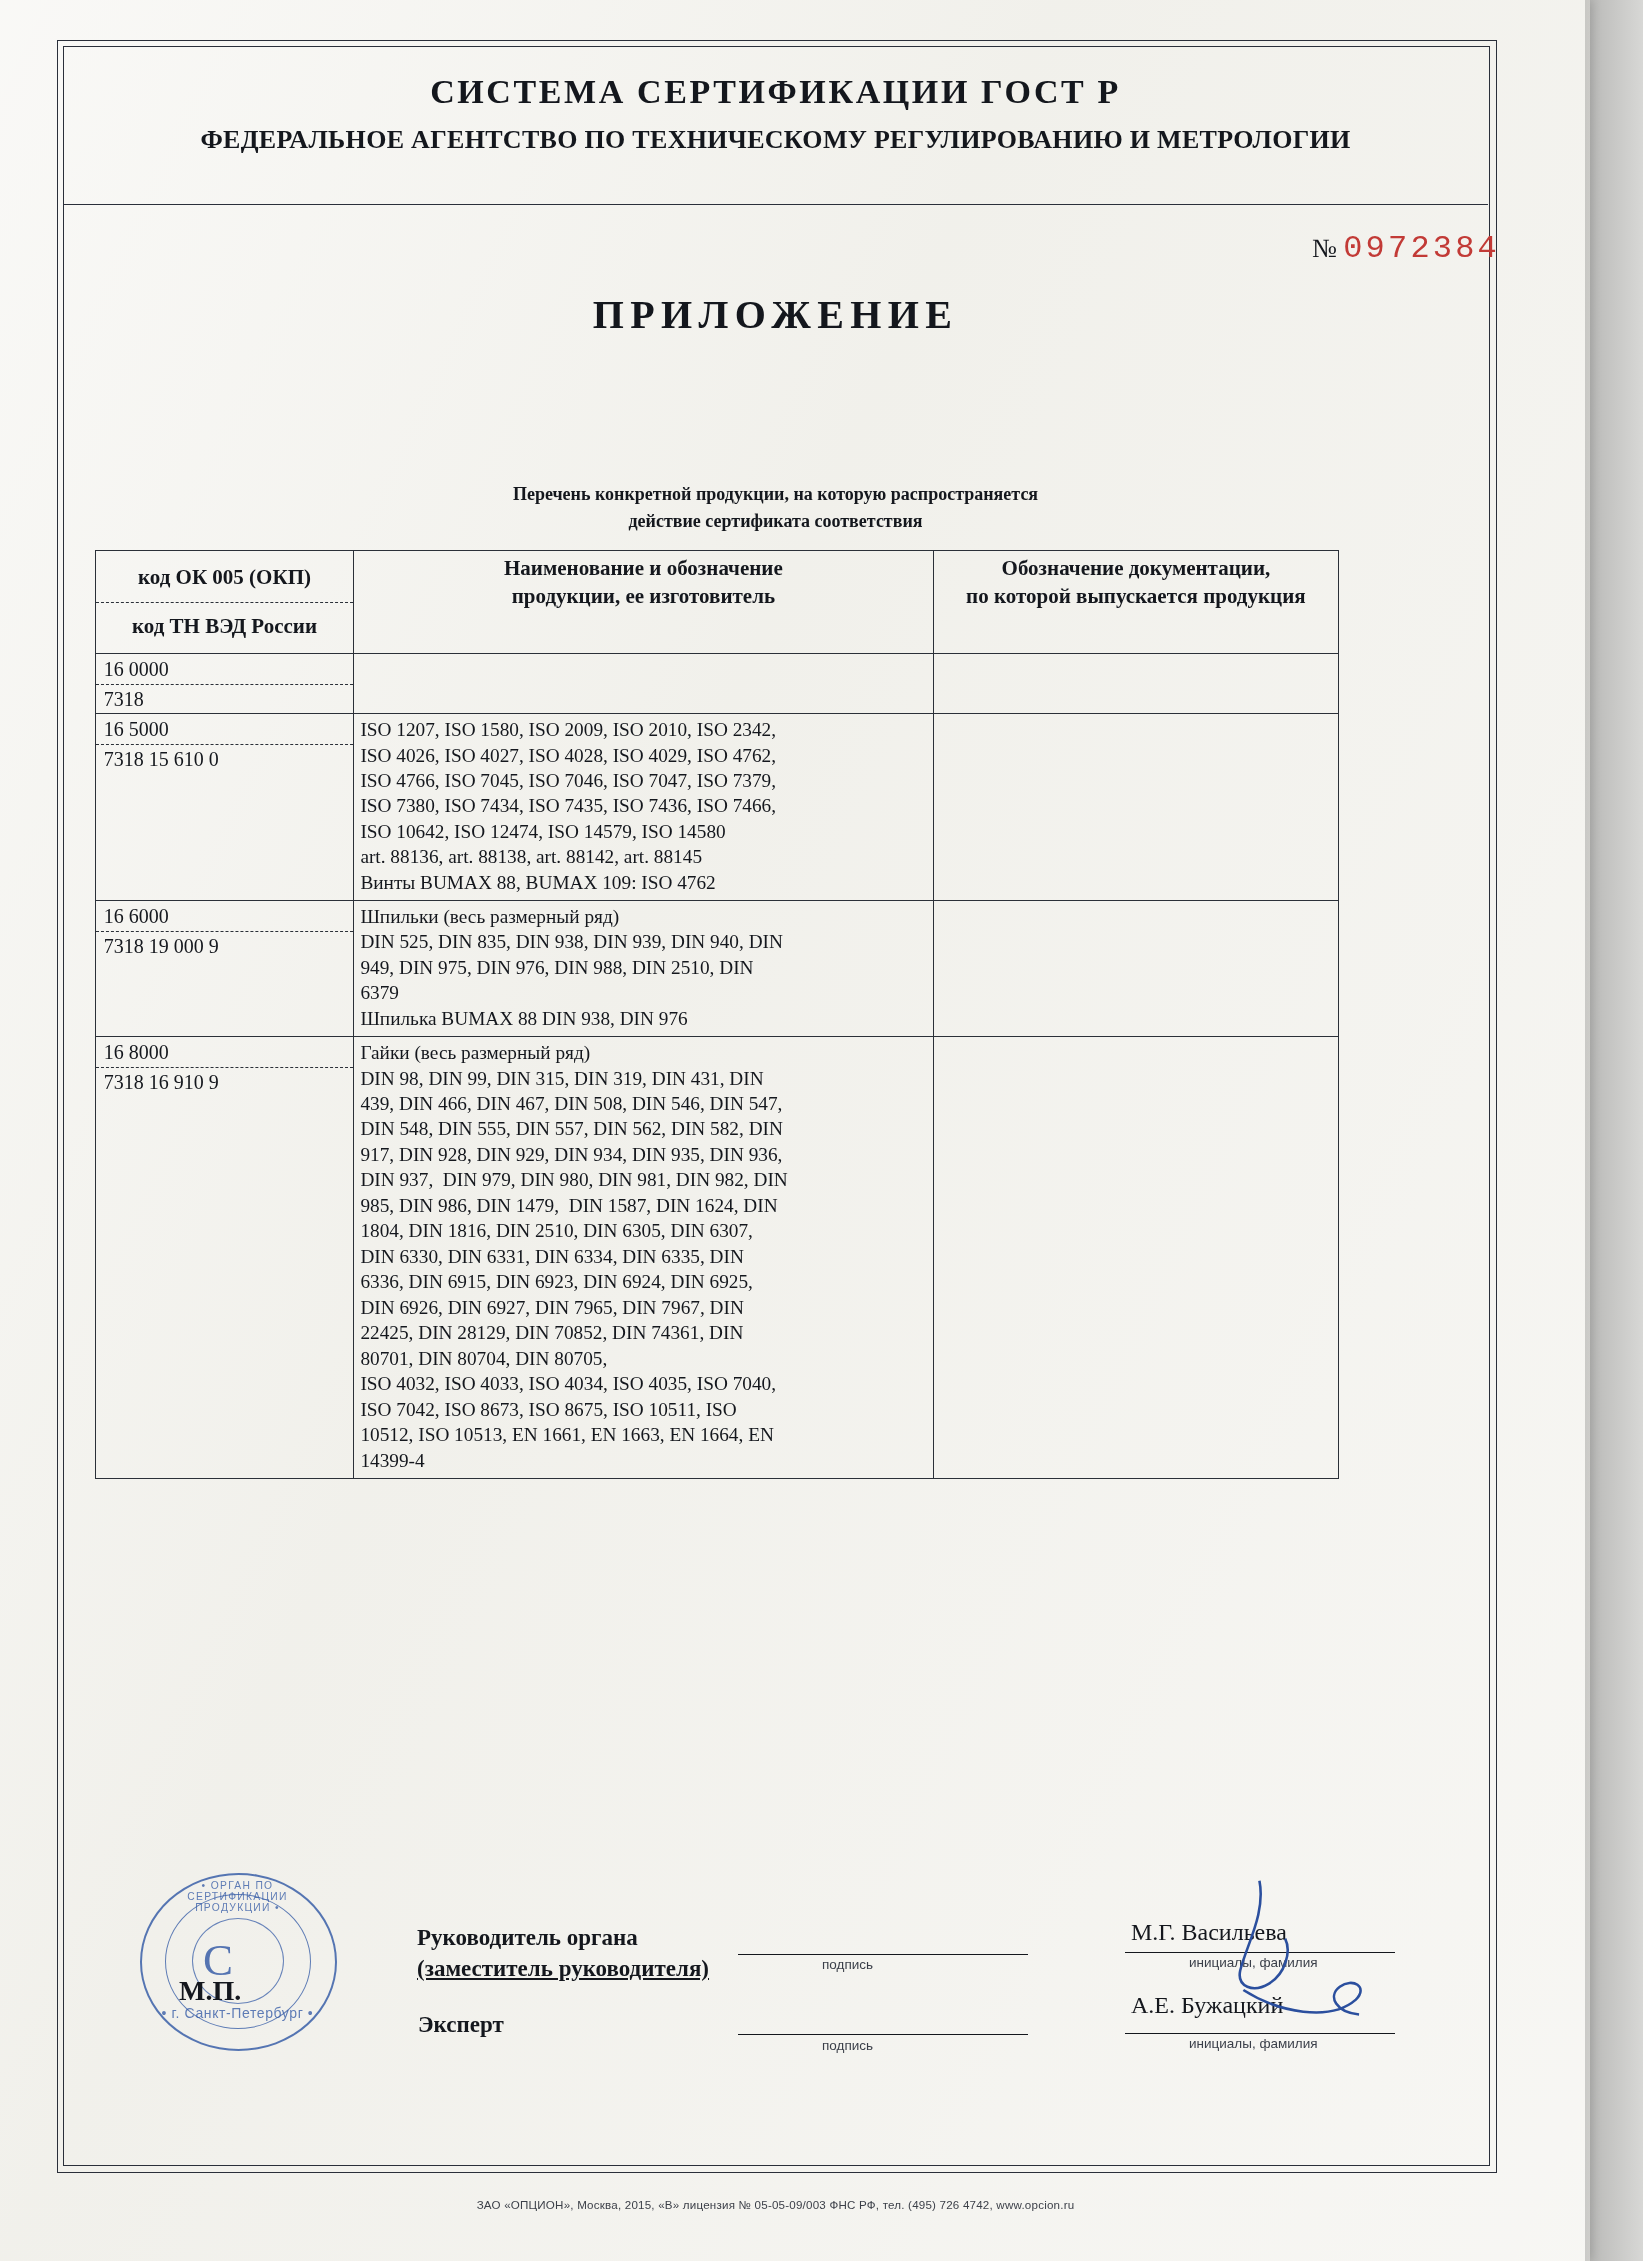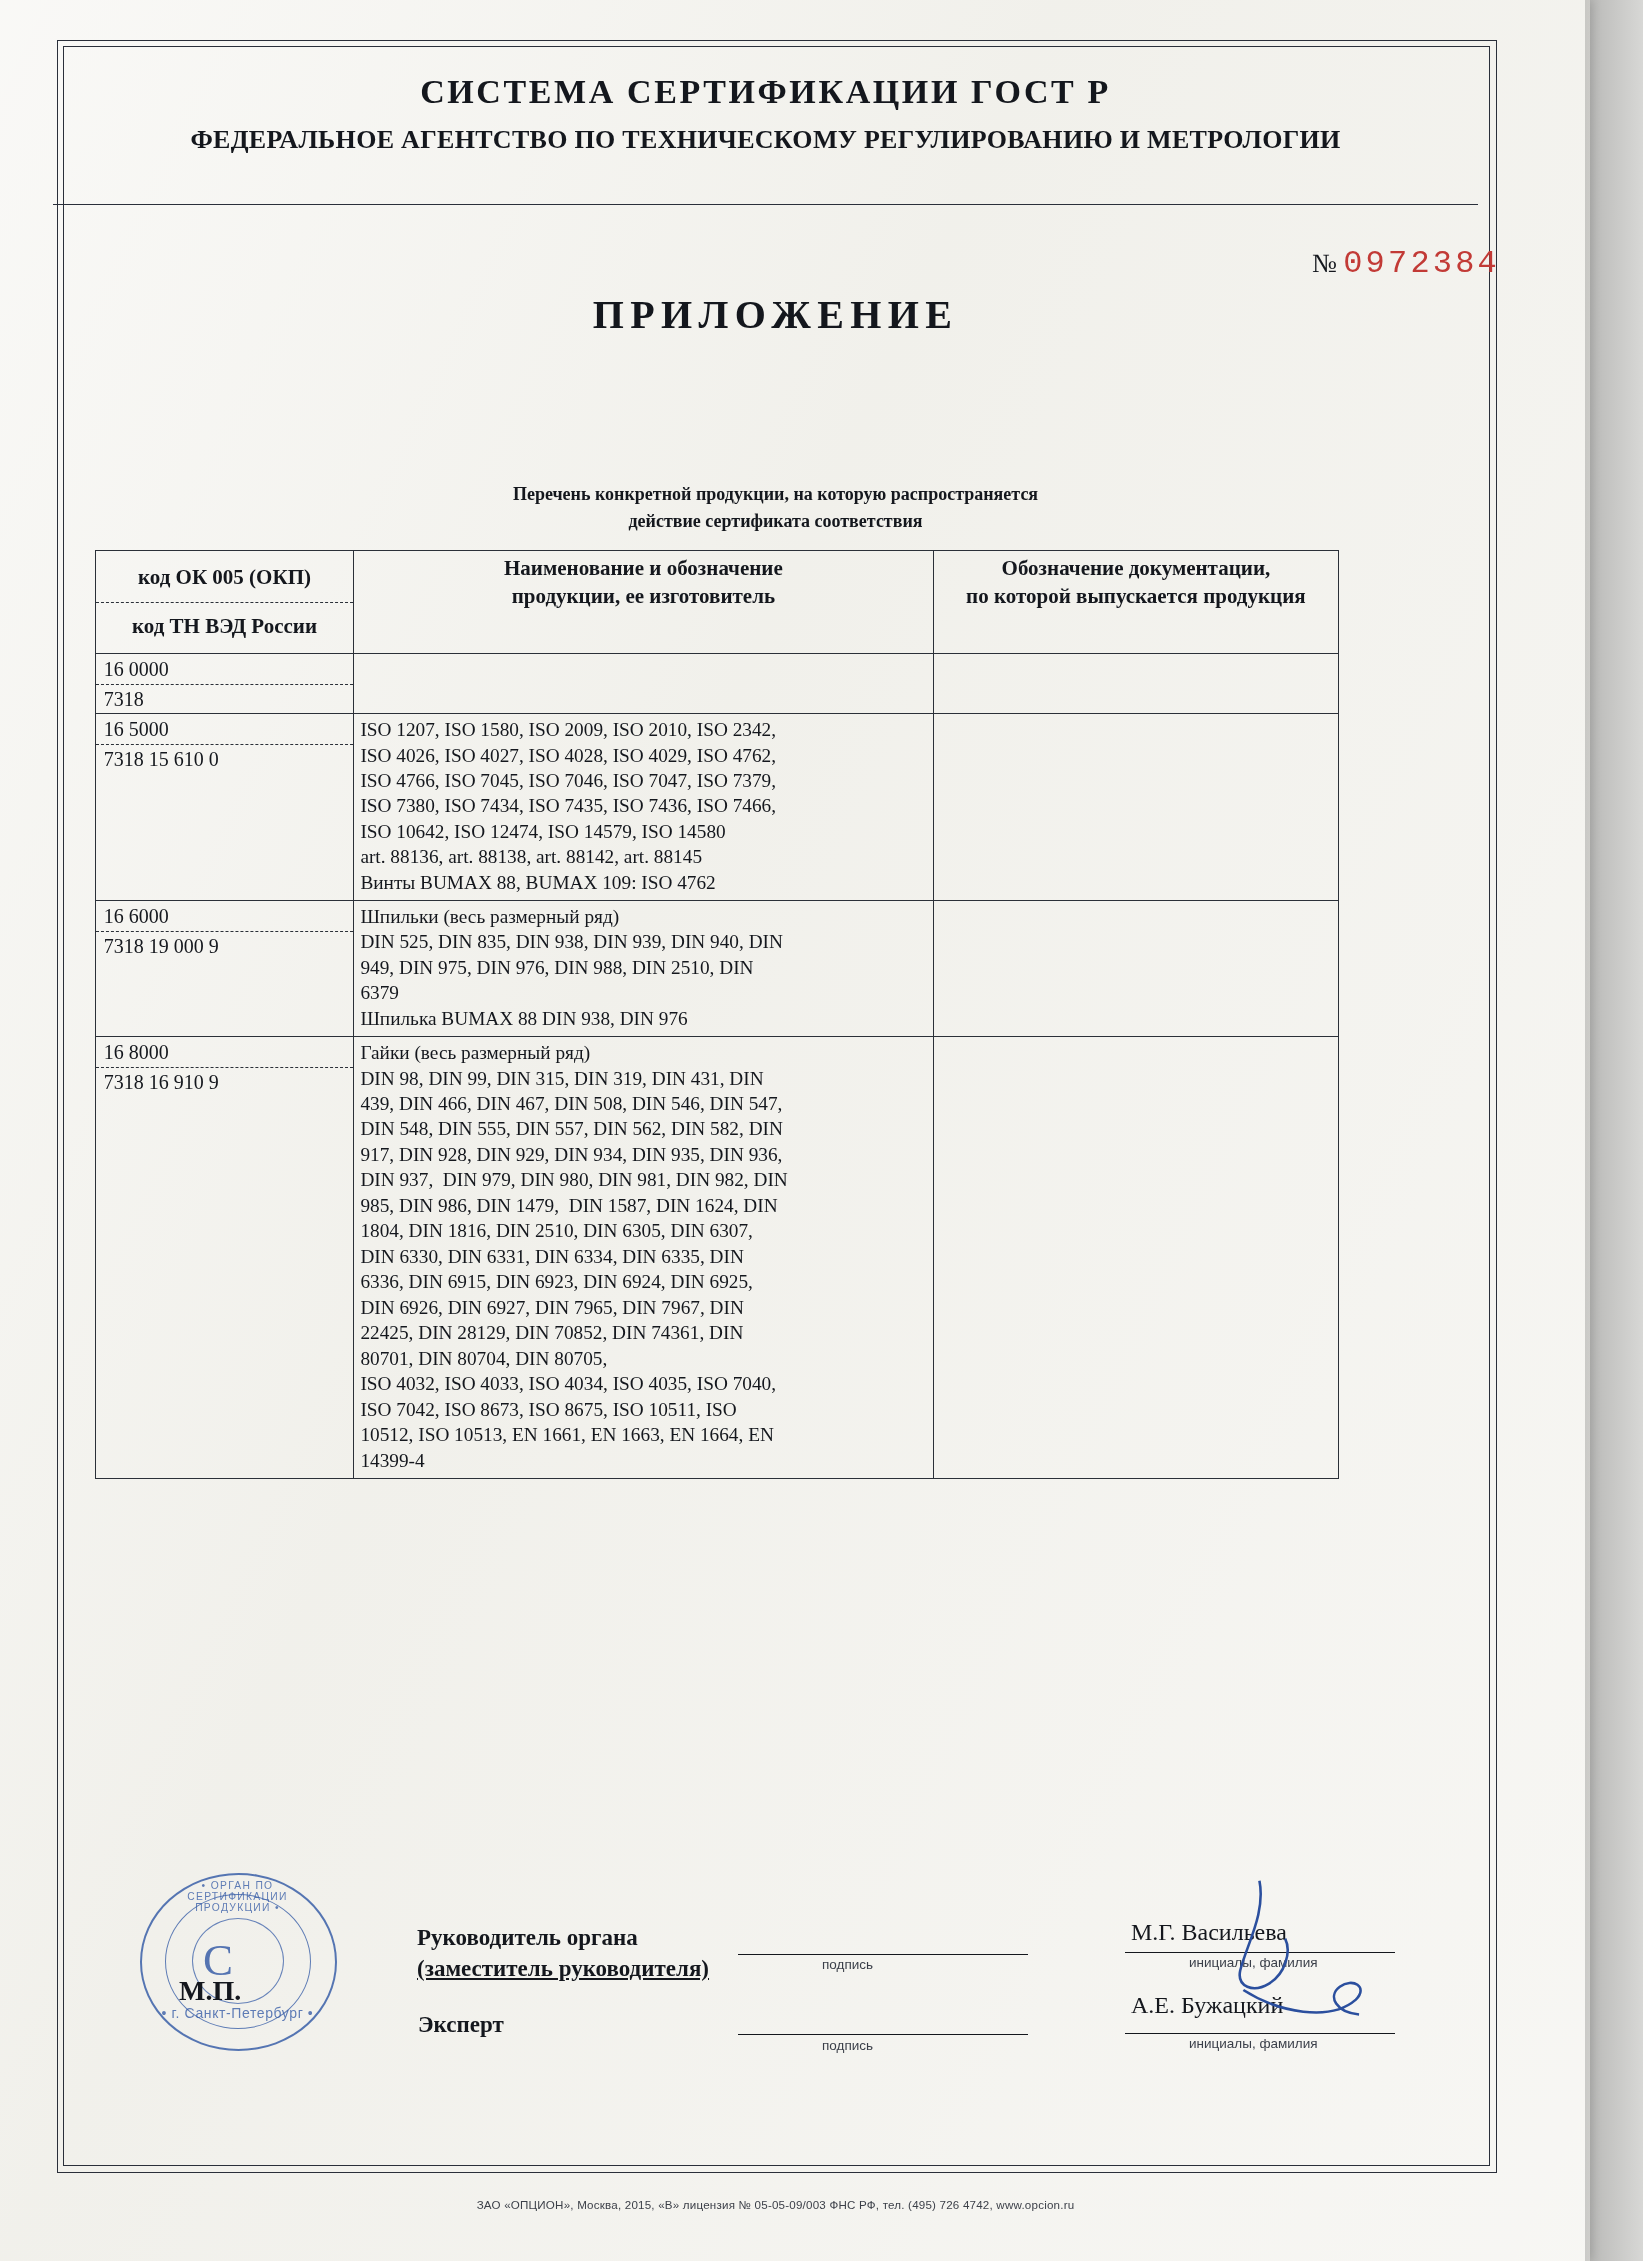--- a/index.html
+++ b/index.html
@@ -24,36 +24,36 @@
   .frame-outer{
     position:absolute;left:57px;top:40px;width:1438px;height:2131px;
     border:1.9px solid #2a2f3a;
   }
   .frame-inner{
     position:absolute;left:63px;top:46px;width:1425px;height:2118px;
     border:1.3px solid #2a2f3a;
   }
   
   .header{
-    position:absolute;left:53px;top:46px;width:1425px;height:158px;
+    position:absolute;left:63px;top:46px;width:1425px;height:158px;
     border-bottom:1.9px solid #2a2f3a;
     text-align:center;
     color:#14171d;
   }
   .header h1{
     margin:0;padding-top:27px;
     font-size:34px;font-weight:bold;letter-spacing:2.6px;
     font-family:"Liberation Serif", serif;
   }
   .header h2{
     margin:0;padding-top:14px;
     font-size:26px;font-weight:bold;letter-spacing:0.3px;
   }
   .numline{
-    position:absolute;right:90px;top:245px;
+    position:absolute;right:90px;top:230px;
     font-size:26px;color:#14171d;font-weight:normal;text-align:center;
   }
   .numline .no{font-size:26px;}
   .numline .val{
     color:#c23a36;font-size:32px;letter-spacing:3.2px;
     font-family:"Liberation Mono", monospace;
     margin-left:6.4px;
   }
   .title-pr{
     position:absolute;left:0;top:291px;width:1551px;text-align:center;

